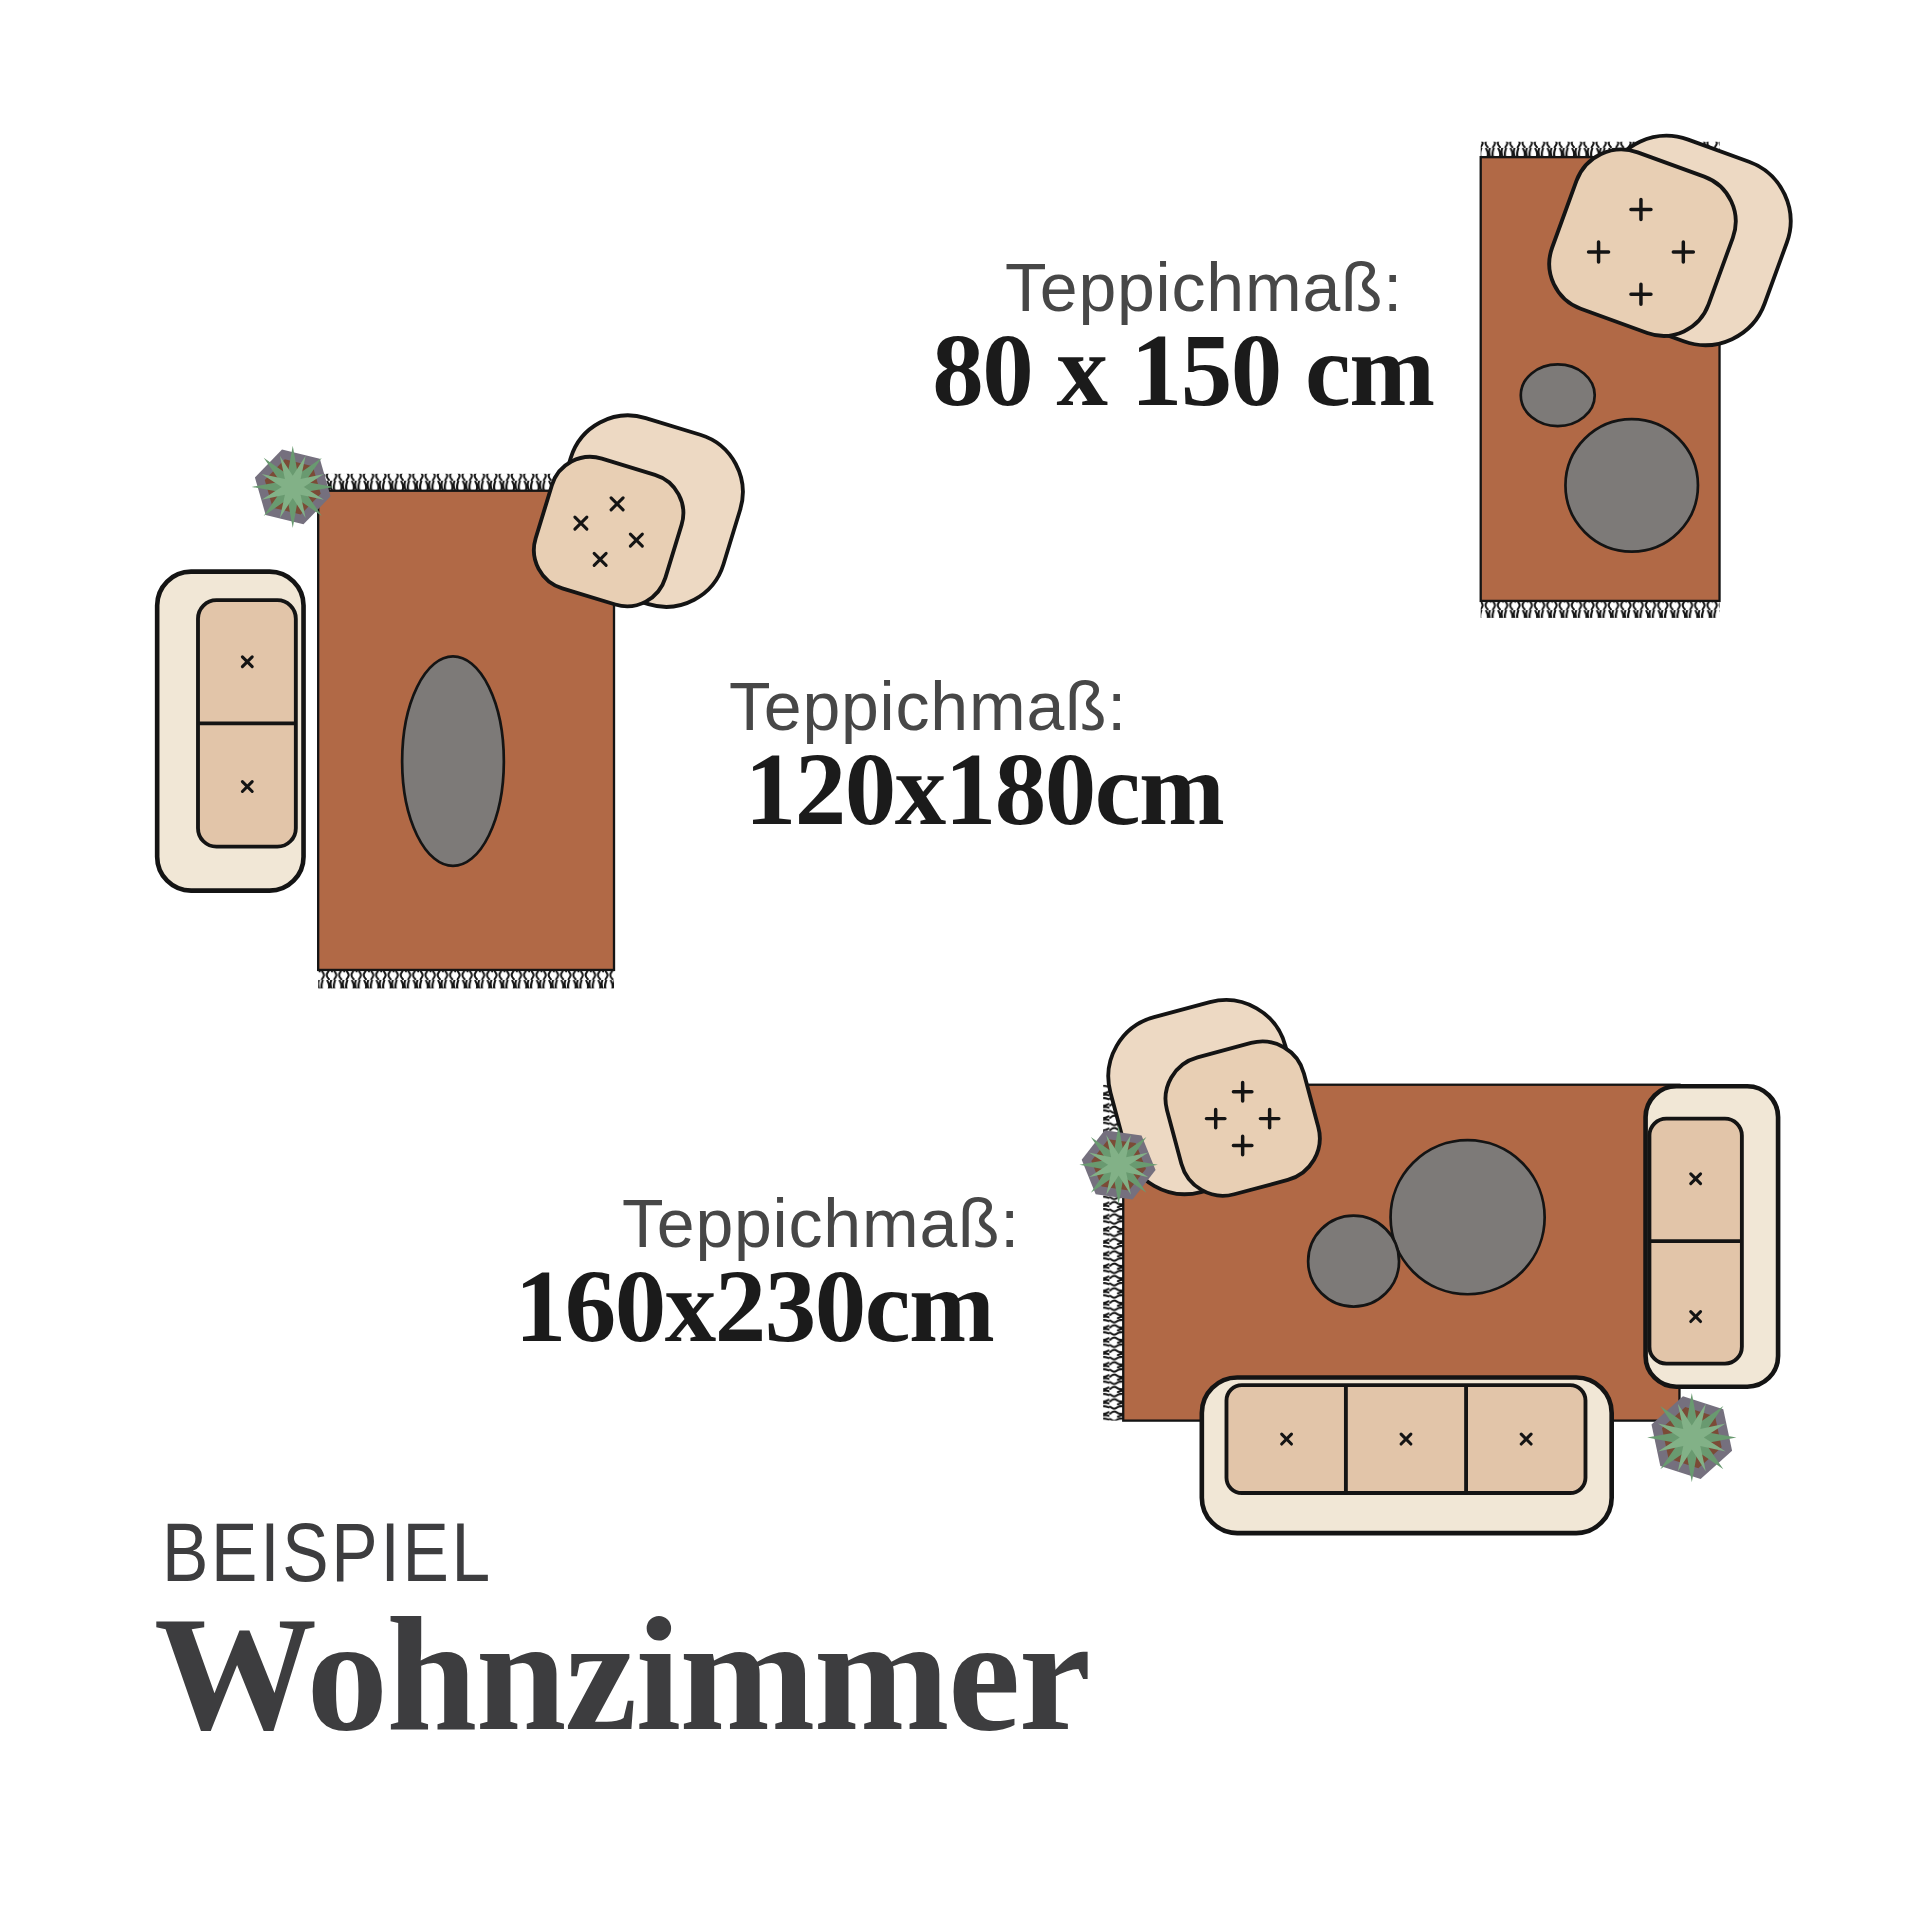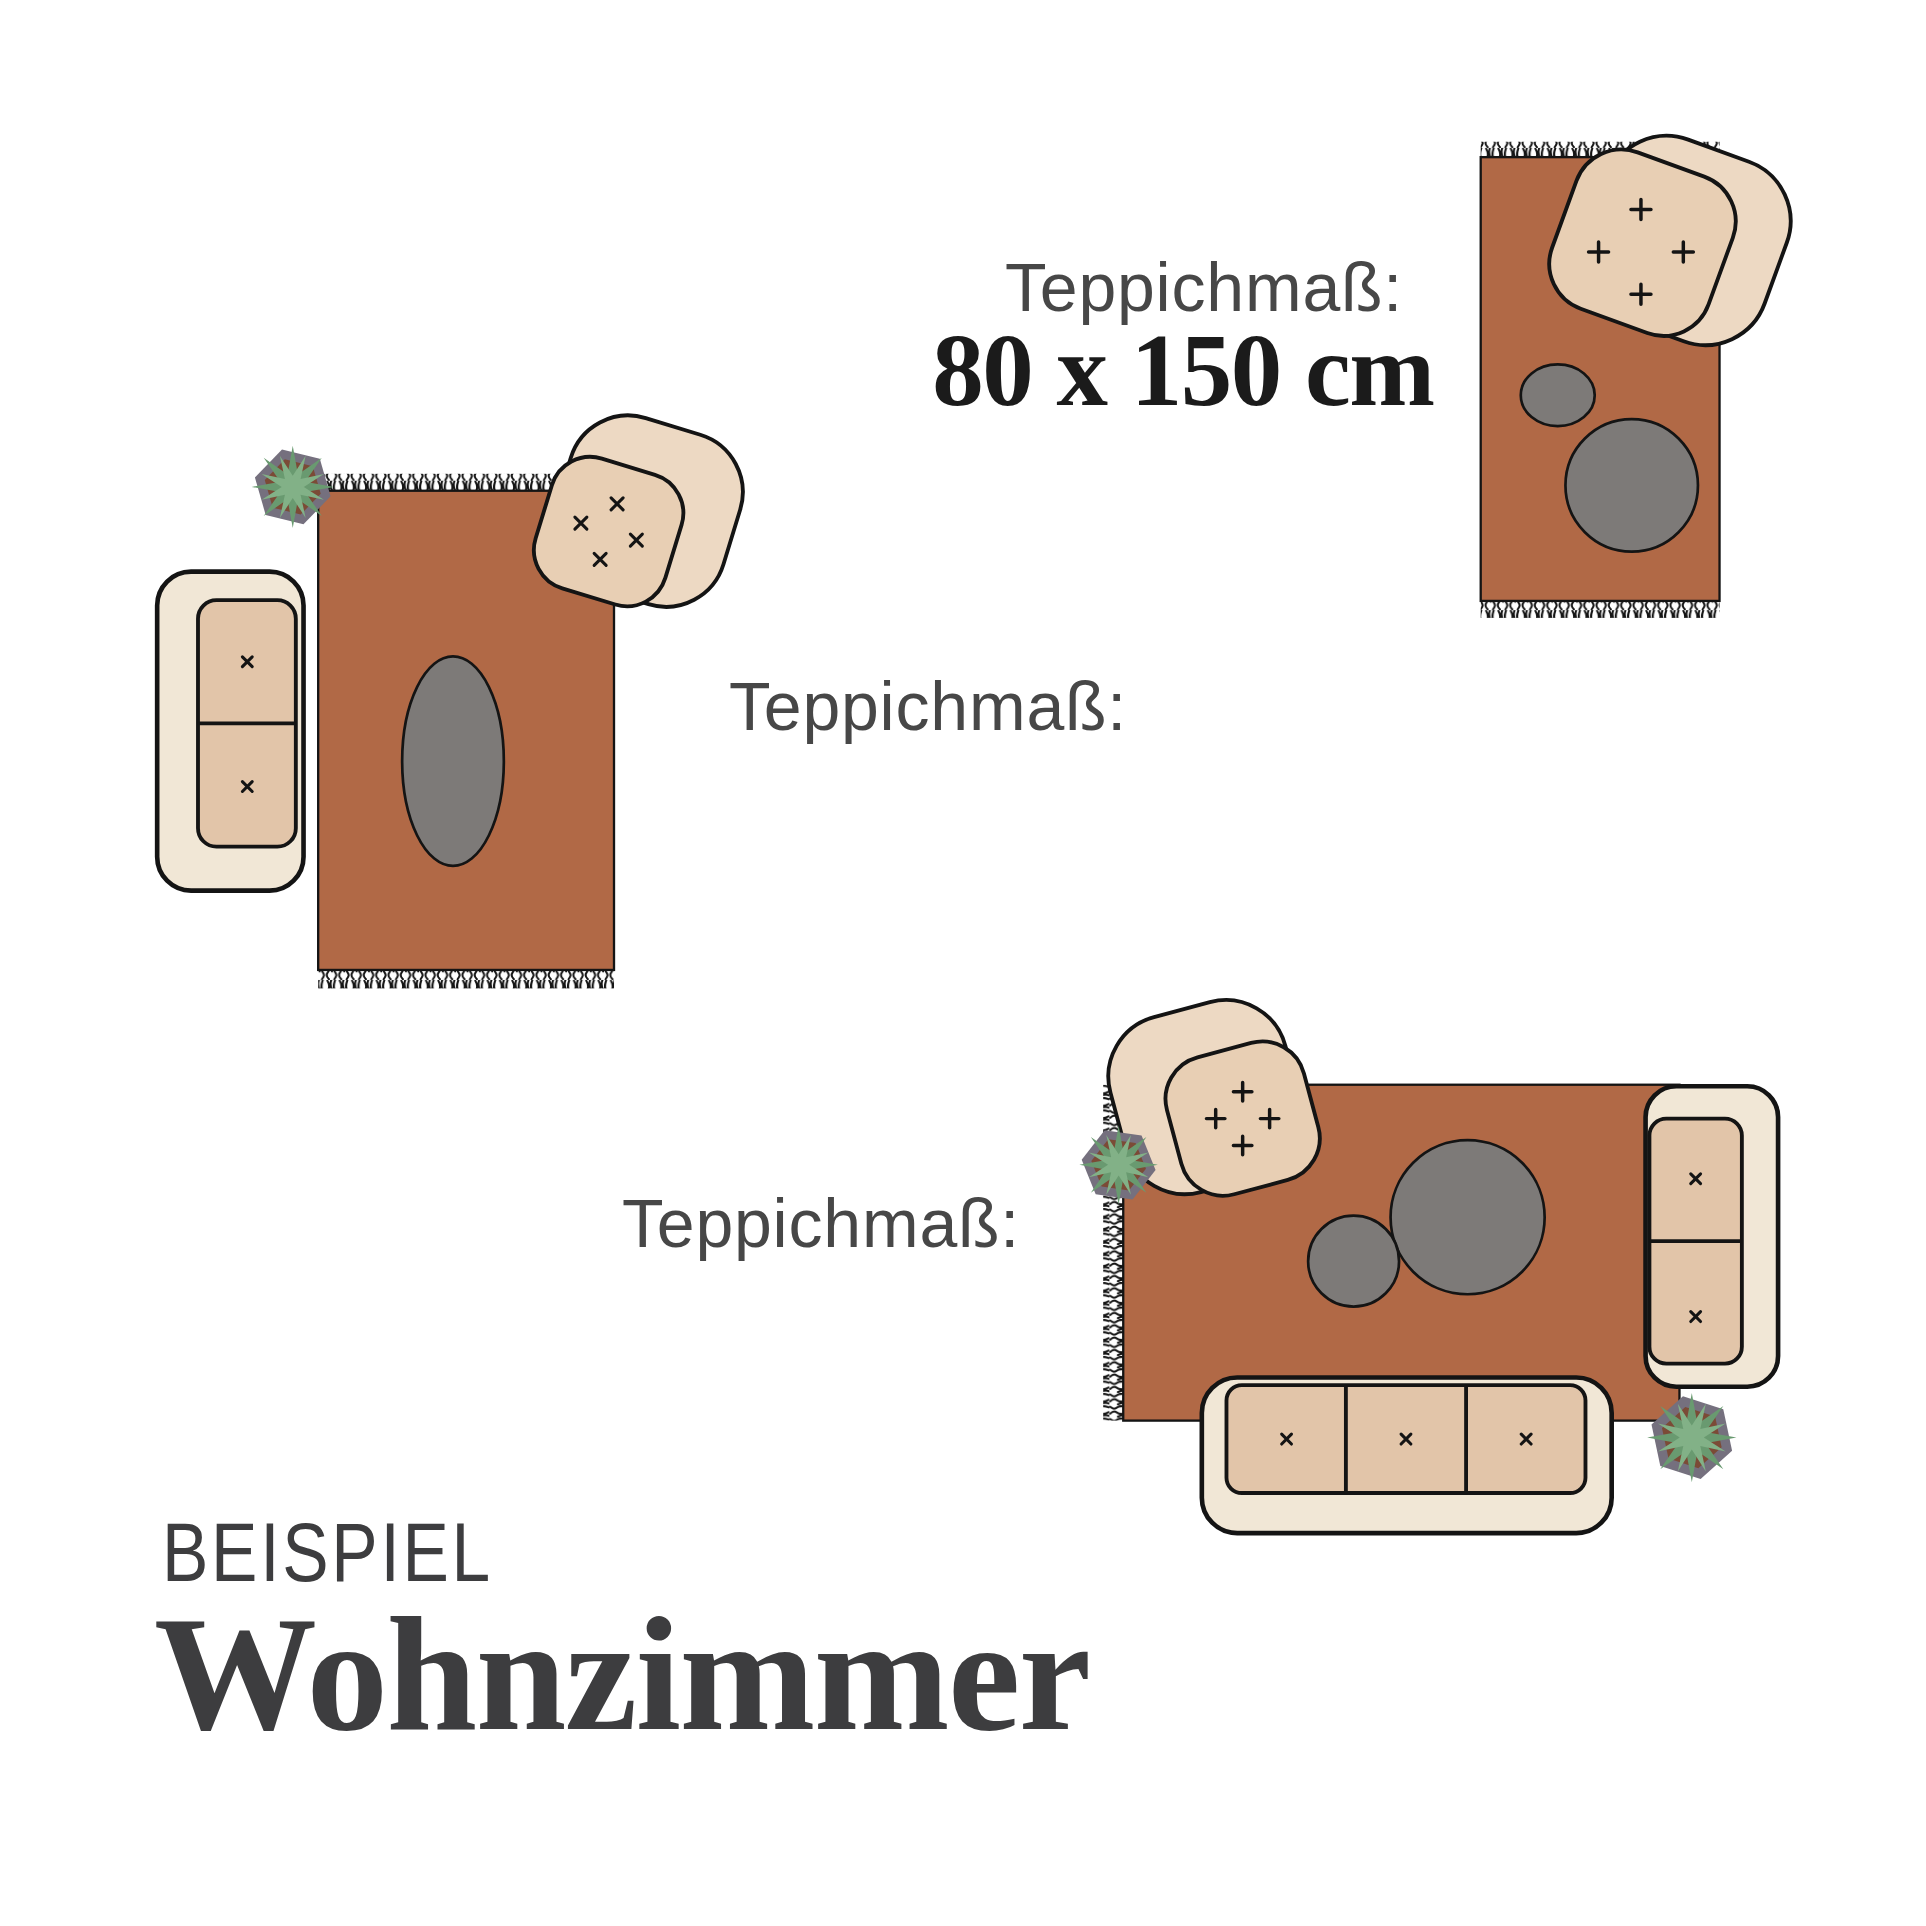--- a/index.html
+++ b/index.html
@@ -156,19 +156,21 @@
         <polygon class="leaf-back" points="58,0 17.6,7.3 41,41 7.3,17.6 0,58 -7.3,17.6 -41,41 -17.6,7.3 -58,0 -17.6,-7.3 -41,-41 -7.3,-17.6 0,-58 7.3,-17.6 41,-41 17.6,-7.3"></polygon>
         <polygon class="leaf-front" transform="rotate(22.5) scale(0.82)" points="58,0 17.6,7.3 41,41 7.3,17.6 0,58 -7.3,17.6 -41,41 -17.6,7.3 -58,0 -17.6,-7.3 -41,-41 -7.3,-17.6 0,-58 7.3,-17.6 41,-41 17.6,-7.3"></polygon>
       </g>
     </g>
   </svg>
 
   <div class="lbl lbl-title" style="left:1204px;top:248px;">Teppichmaß:</div>
   <div class="lbl lbl-size" style="left:1147px;top:311px;margin-left:36px;">80 x 150 cm</div>
 
   <div class="lbl lbl-title" style="left:928px;top:667px;">Teppichmaß:</div>
+  <div class="lbl lbl-size" style="left:984px;top:730px;">120x180cm</div>
 
   <div class="lbl lbl-title" style="left:821px;top:1184px;">Teppichmaß:</div>
+  <div class="lbl lbl-size" style="left:754px;top:1247px;">160x230cm</div>
 
   <div class="eyebrow">BEISPIEL</div>
   <div class="big-title">Wohnzimmer</div>
 </div>
 
 
 </body></html>

